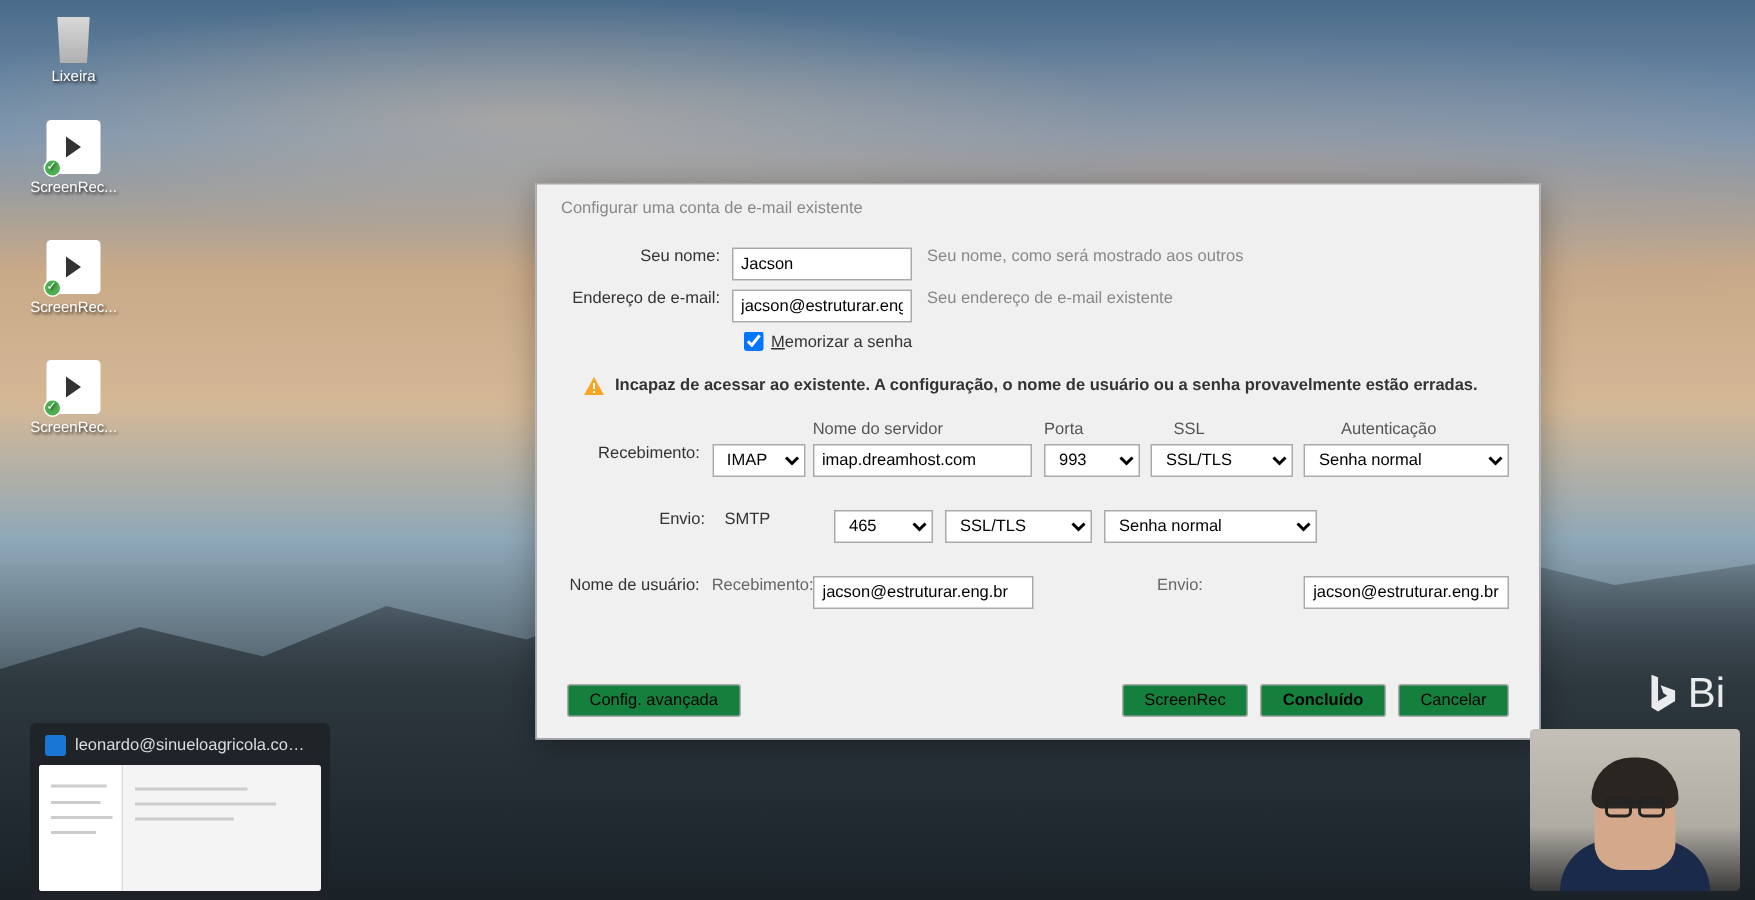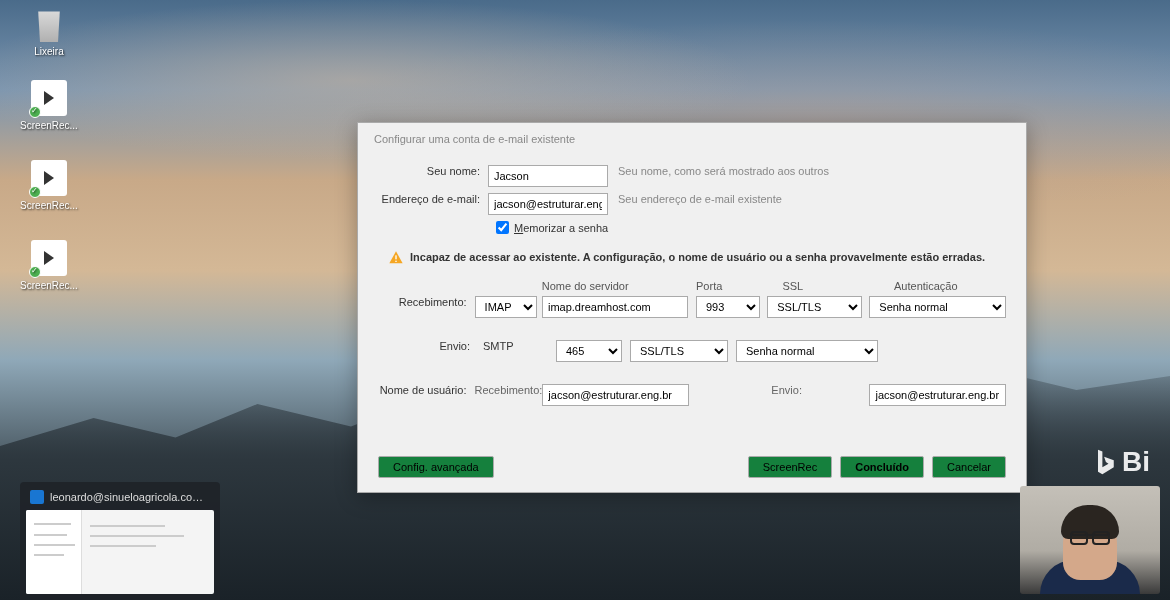--- a/index.html
+++ b/index.html
@@ -56,21 +56,21 @@
 .preview-thumb .highlight { position: absolute; left: 38%; top: 55%; width: 18px; height: 12px; background: rgba(255,230,0,0.7); border-radius: 50%; }
 .webcam { position: absolute; bottom: 6px; right: 10px; width: 140px; height: 108px; background: linear-gradient(180deg, #c4c0b8 0%, #b0aca4 60%, #3a3a3a 100%); border-radius: 3px; }
 .webcam .person { position: absolute; left: 50%; top: 28%; transform: translateX(-50%); width: 54px; height: 64px; background: #d4a88a; border-radius: 28px 28px 18px 18px; }
 .webcam .hair { position: absolute; left: 50%; top: 18%; transform: translateX(-50%); width: 58px; height: 34px; background: #2a2520; border-radius: 30px 30px 8px 8px; }
 .webcam .glasses { position: absolute; left: 50%; top: 44%; transform: translateX(-50%); width: 40px; height: 10px; border-top: 2px solid #222; }
 .webcam .glasses::before, .webcam .glasses::after { content: ""; position: absolute; top: -5px; width: 14px; height: 10px; border: 2px solid #222; border-radius: 4px; }
 .webcam .glasses::before { left: 0; }
 .webcam .glasses::after { right: 0; }
 .webcam .shirt { position: absolute; left: 50%; bottom: 0; transform: translateX(-50%); width: 100px; height: 34px; background: #1a2a4a; border-radius: 40px 40px 0 0; }
 .bing { position: absolute; bottom: 122px; right: 20px; color: rgba(255,255,255,0.9); font-size: 28px; font-family: "Segoe UI Light", sans-serif; display: flex; align-items: center; }
-.bing .b { font-weight: 700; margin-left: 6px; }
+.bing .b { font-weight: 400; margin-left: 6px; }
 .bing svg { width: 22px; height: 28px; }
 .underline { text-decoration: underline; }
 </style>
 </head>
 <body>
 
 <div class="desktop">
   <div class="clouds"></div>
   <div class="mountains"></div>
 </div>

